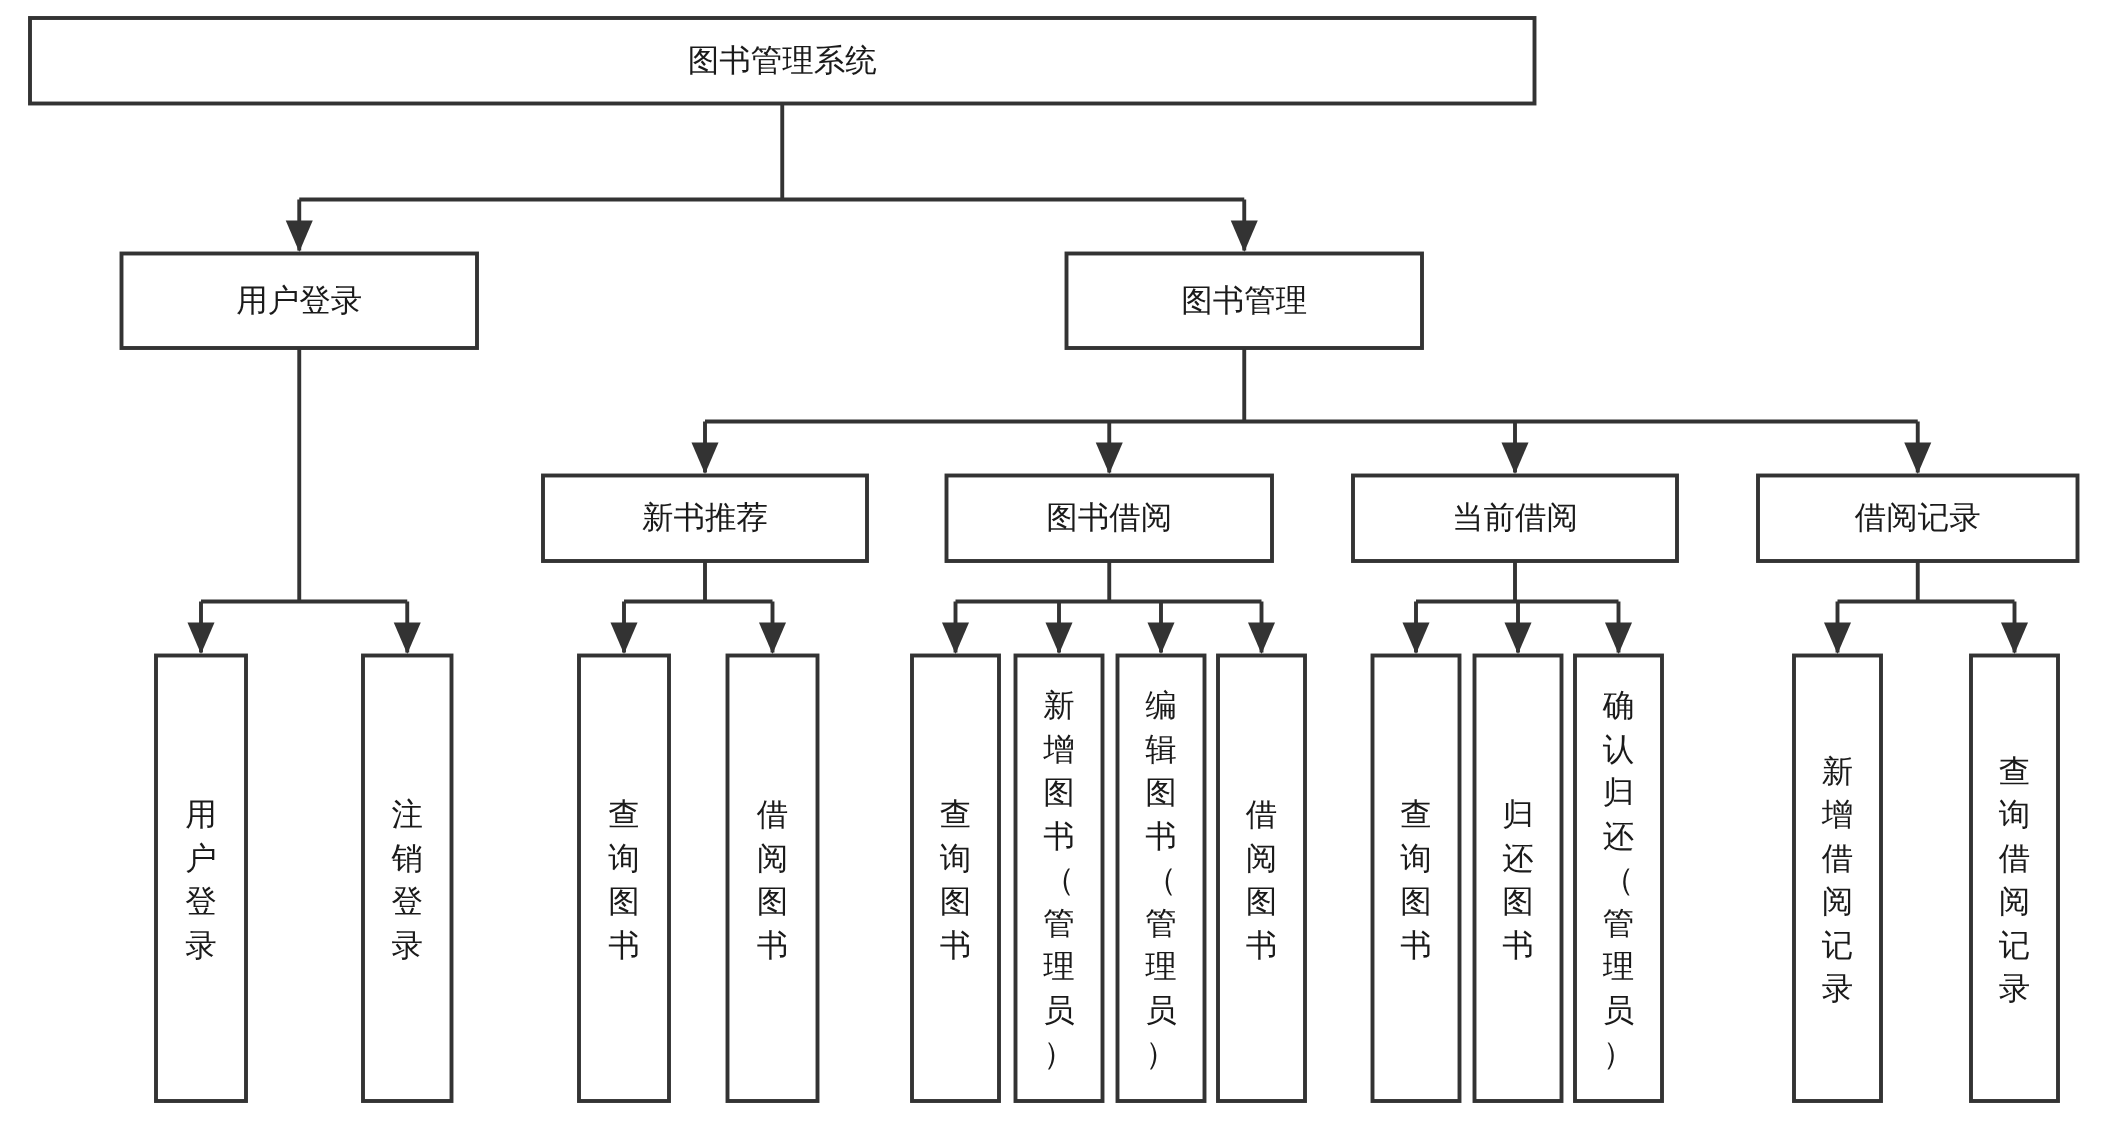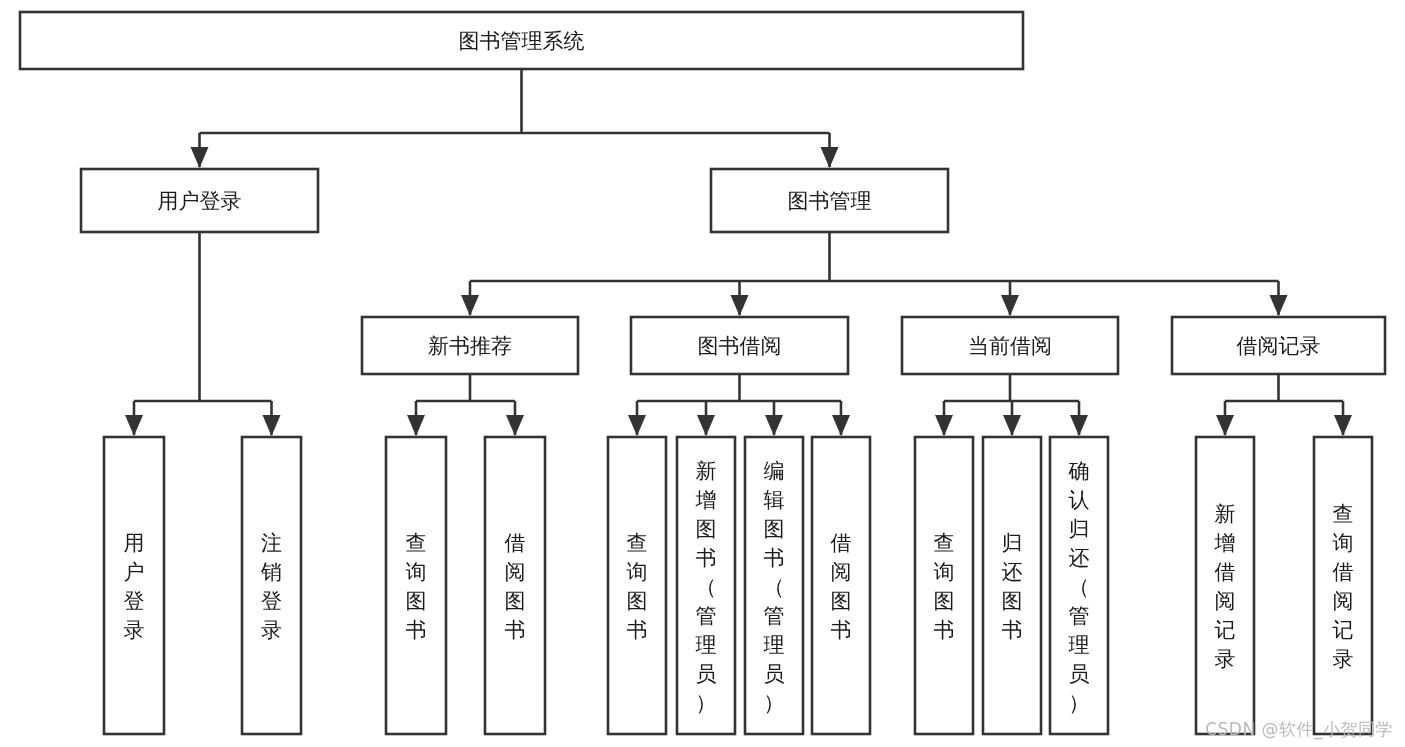--- a/index.html
+++ b/index.html
@@ -213,14 +213,13 @@
         <g>
           <rect class="node-rect" x="1196" y="437" width="58" height="297"></rect>
           <text class="node-label-vert" x="1225" y="521.12"><tspan x="1225" dy="0">新</tspan><tspan x="1225" dy="29">增</tspan><tspan x="1225" dy="29">借</tspan><tspan x="1225" dy="29">阅</tspan><tspan x="1225" dy="29">记</tspan><tspan x="1225" dy="29">录</tspan></text>
         </g>
         <g>
           <rect class="node-rect" x="1314" y="437" width="58" height="297"></rect>
           <text class="node-label-vert" x="1343" y="521.12"><tspan x="1343" dy="0">查</tspan><tspan x="1343" dy="29">询</tspan><tspan x="1343" dy="29">借</tspan><tspan x="1343" dy="29">阅</tspan><tspan x="1343" dy="29">记</tspan><tspan x="1343" dy="29">录</tspan></text>
         </g>
       </g>
   </svg>
-  <div class="watermark">CSDN @软件_小贺同学</div>
 </div>
 
 </body></html>

